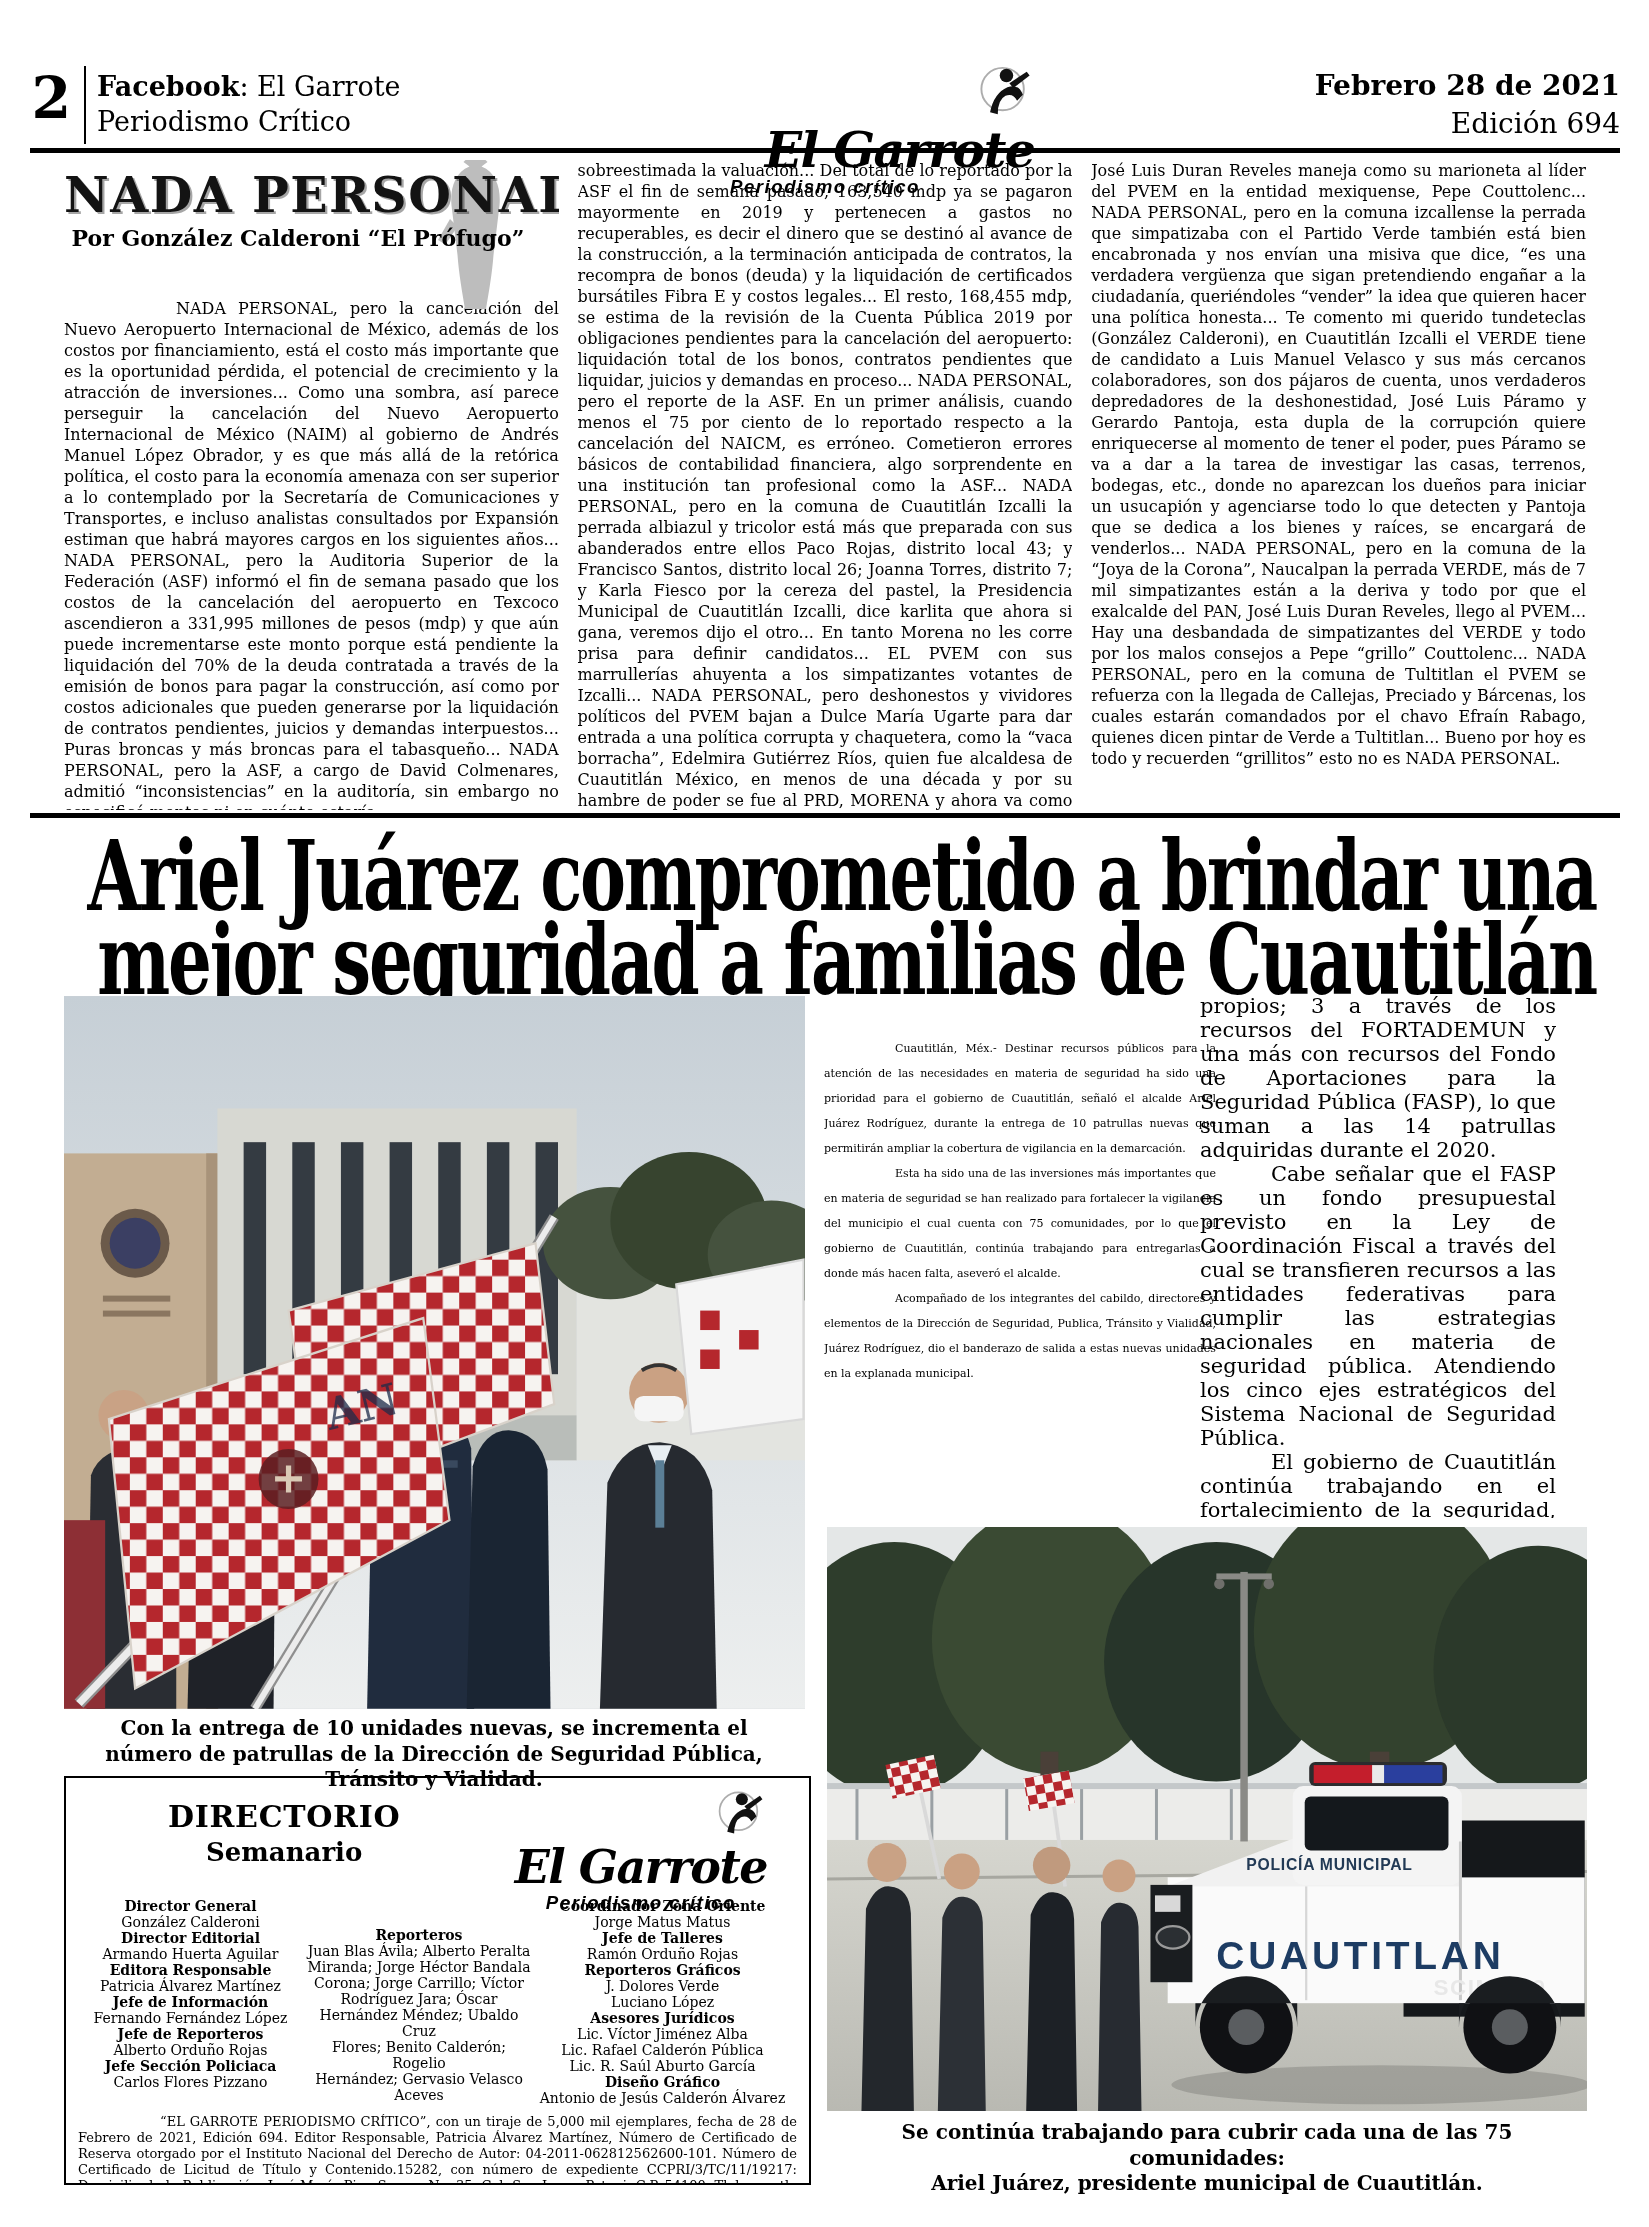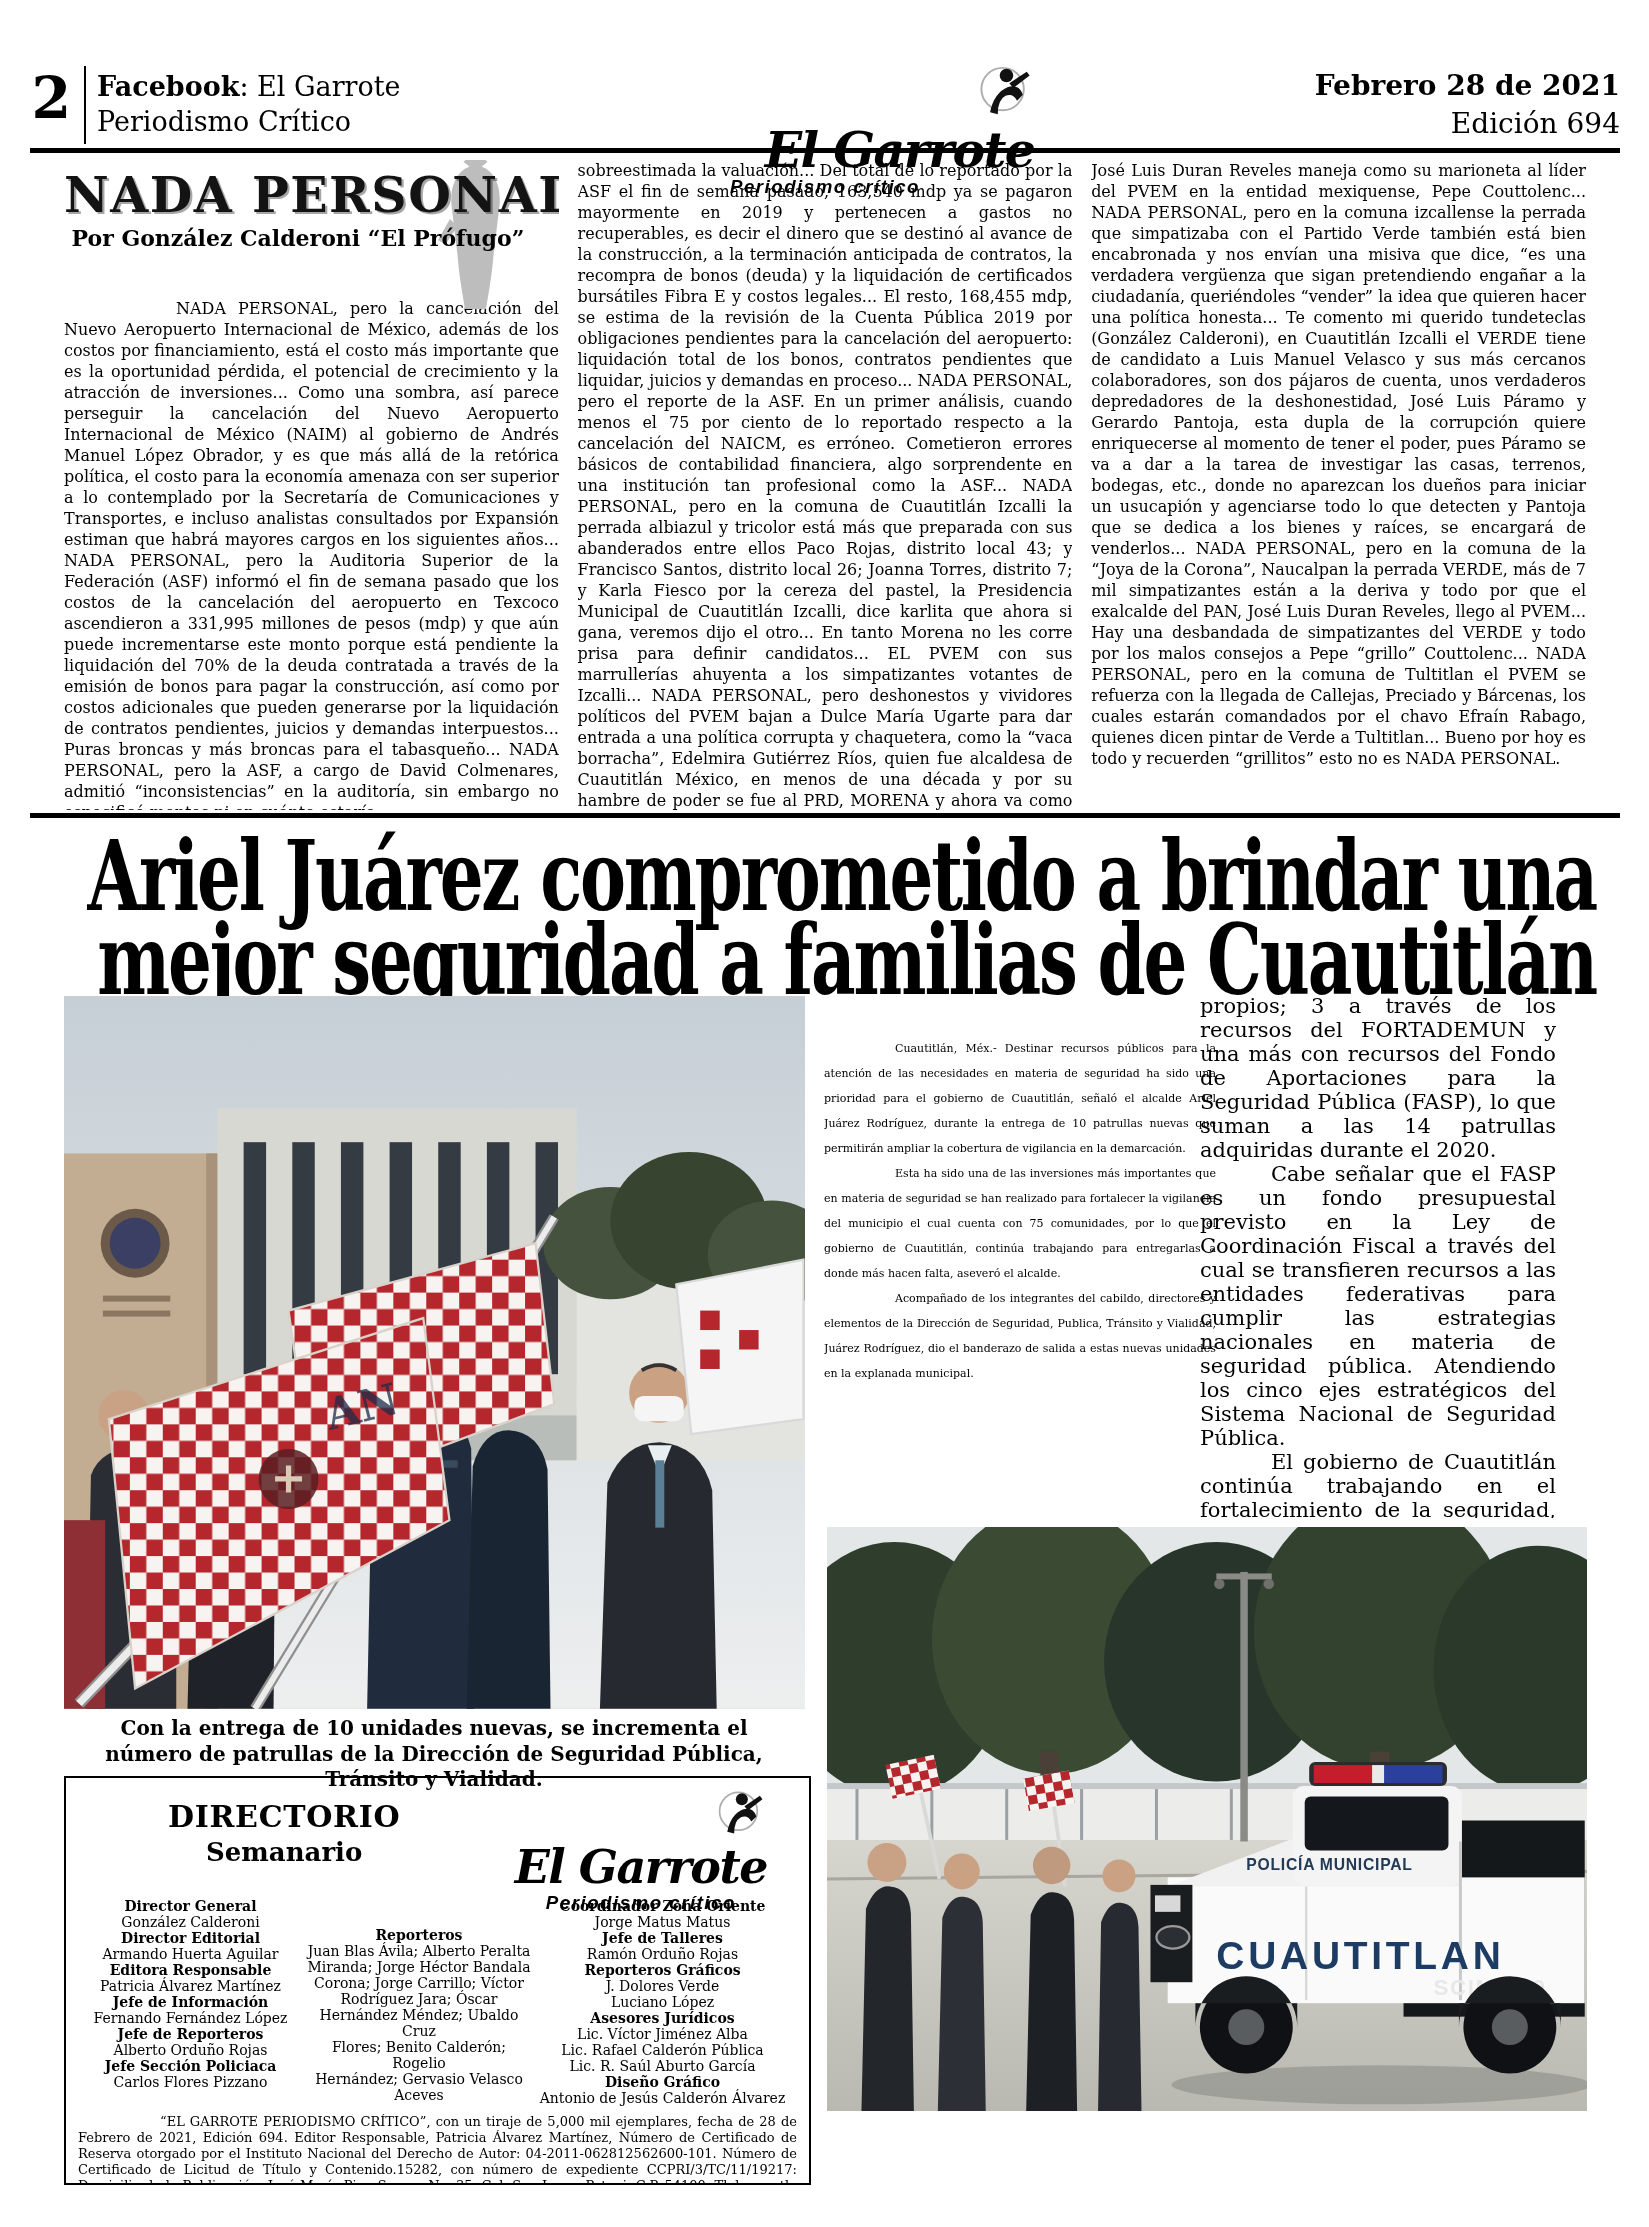--- a/index.html
+++ b/index.html
@@ -305,20 +305,22 @@
       <text x="520" y="590" font-family="Liberation Sans, sans-serif" font-size="52" font-weight="bold" fill="#1d3c63" letter-spacing="5">CUAUTITLAN</text>
       <text x="810" y="625" font-family="Liberation Sans, sans-serif" font-size="30" font-weight="bold" fill="#e8e8e8" letter-spacing="2">SCIM-169</text>
       <circle cx="560" cy="668" r="62" fill="#101114"></circle>
         <circle cx="560" cy="668" r="24" fill="#5a5d60"></circle>
       <circle cx="912" cy="668" r="62" fill="#101114"></circle>
         <circle cx="912" cy="668" r="24" fill="#5a5d60"></circle>
       <path d="M492 668 A68 68 0 0 1 628 668 L628 636 L492 636 Z" fill="#1a1d20"></path>
       <path d="M844 668 A68 68 0 0 1 980 668 L980 636 L844 636 Z" fill="#1a1d20"></path>
     </svg>
   </div>
+  <div class="caption cap2">Se continúa trabajando para cubrir cada una de las 75 comunidades:
+Ariel Juárez, presidente municipal de Cuautitlán.</div>
 
   <div class="dirbox">
     <div class="dir-head">
       <div class="dir-title">
         <div class="t1">DIRECTORIO</div>
         <div class="t2">Semanario</div>
       </div>
       <div class="dir-logo">
         <div class="logo-row">
           <span>

